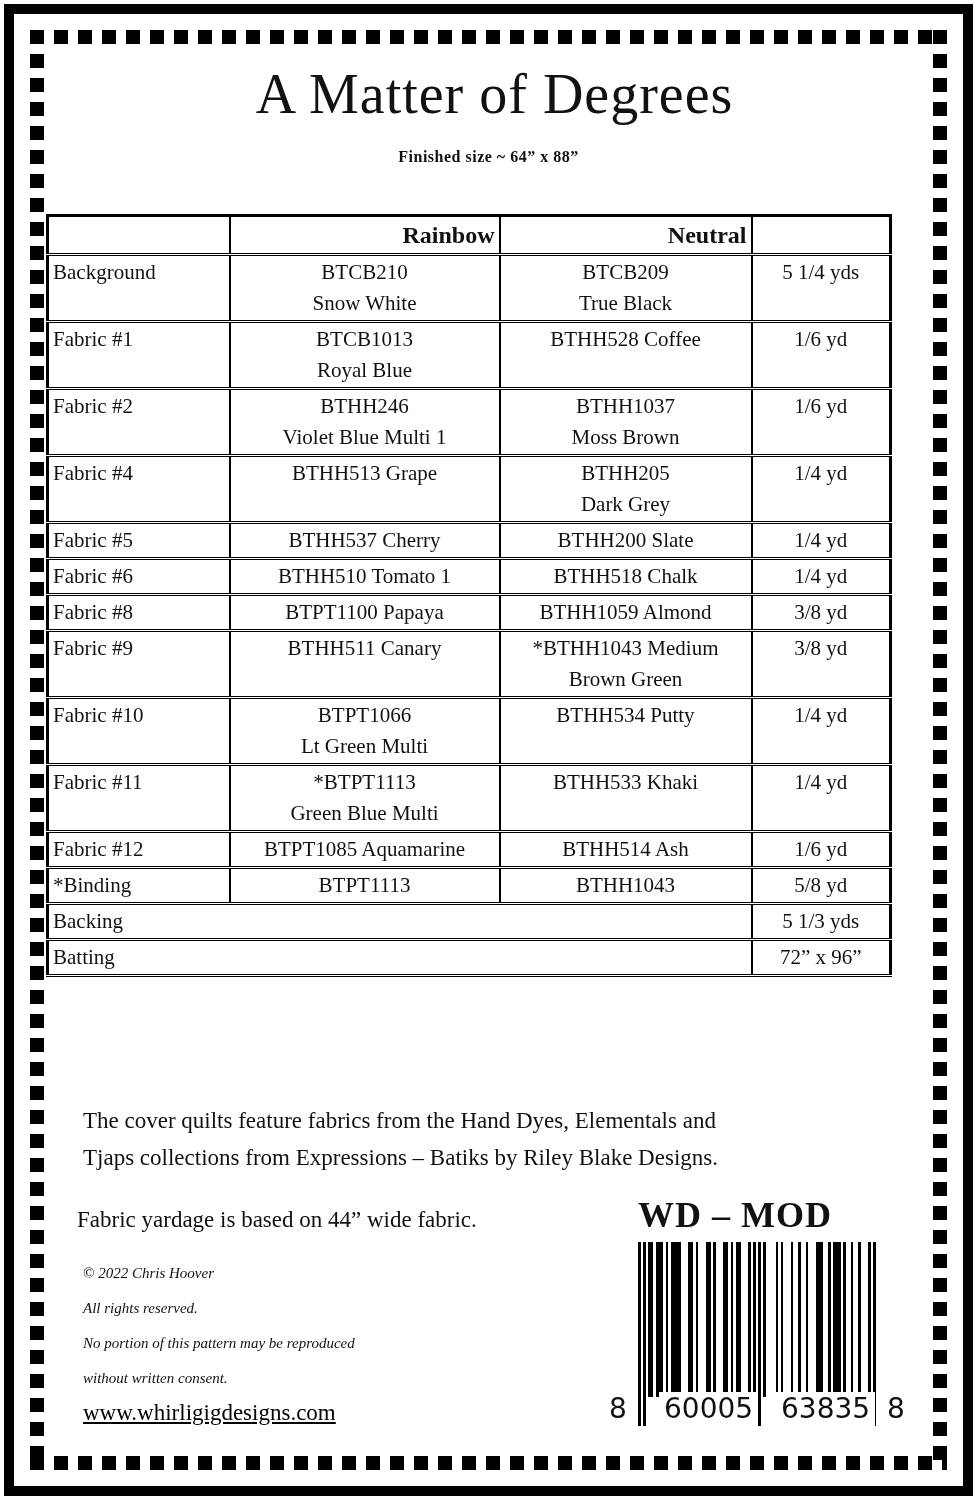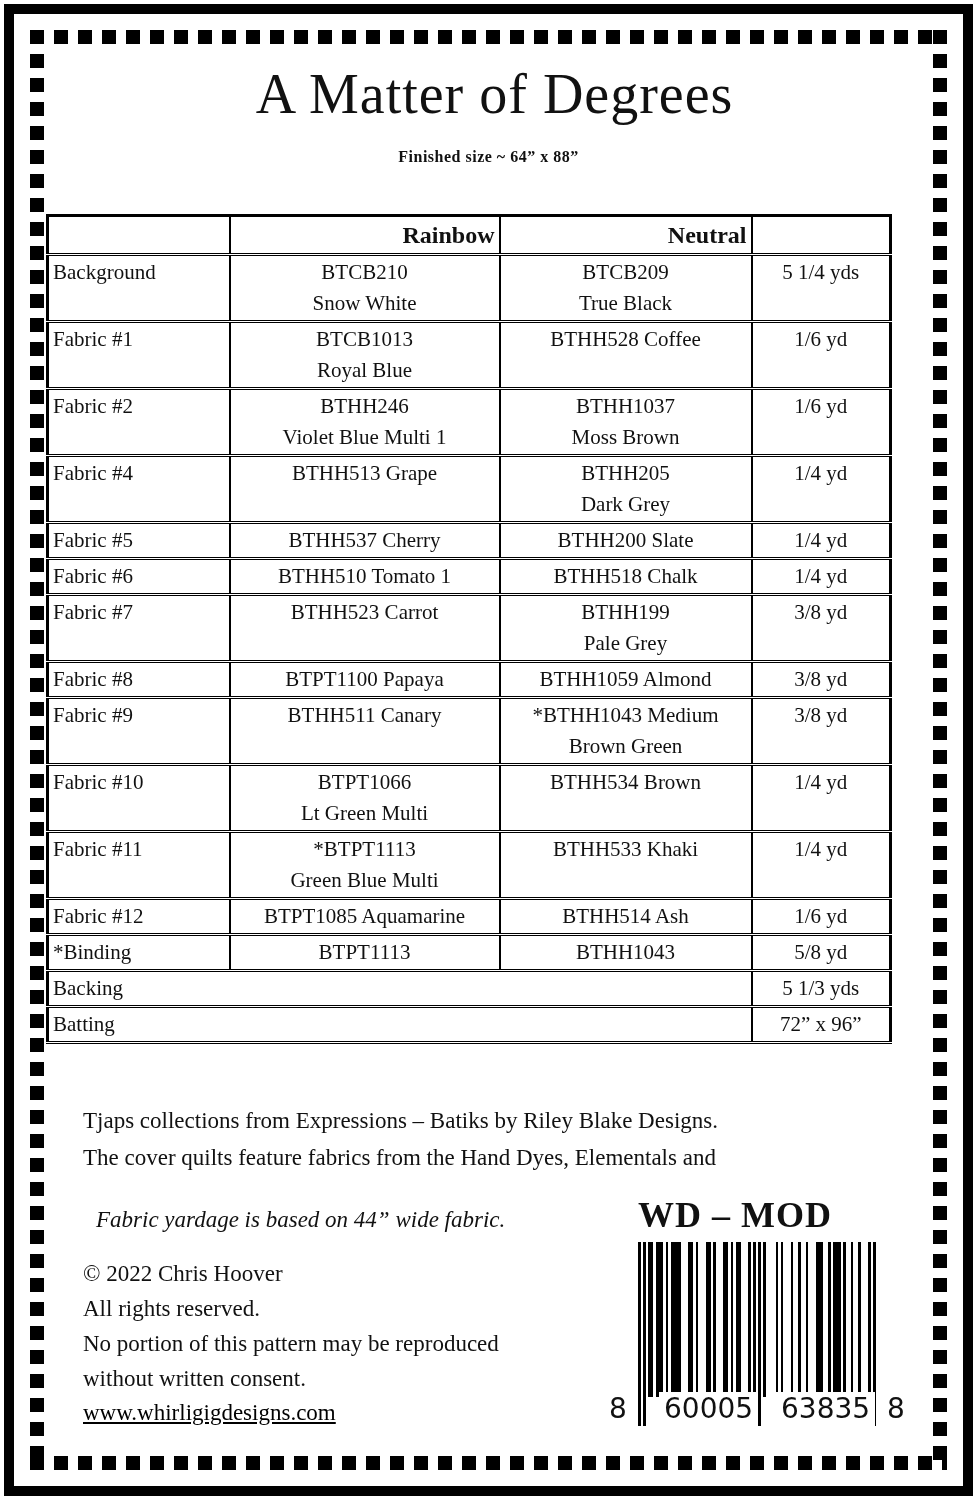--- a/index.html
+++ b/index.html
@@ -29,24 +29,24 @@
   table.fabric th, table.fabric td{border:2px solid #000;vertical-align:top;
                line-height:31px;padding:1px 4px;}
   table.fabric th, table.fabric td{border-bottom:3px double #000;}
   table.fabric th{font-size:24px;font-weight:bold;text-align:right;line-height:34px;}
   td.cell-label{text-align:left;padding-left:9px;}
   td.cell-center{text-align:center;}
   .cell-line{line-height:31px;}
 
   
   .note-block{position:absolute;left:83px;top:1102px;font-size:23px;line-height:37px;}
-  .yardage-note{position:absolute;left:96px;top:1203px;font-size:23px;line-height:34px;font-style:italic;}
+  .yardage-note{position:absolute;left:77px;top:1203px;font-size:23px;line-height:34px;}
   .sku{position:absolute;left:638px;top:1194px;width:238px;text-align:left;
        font-size:36px;font-weight:bold;letter-spacing:1px;}
-  .copyright-block{position:absolute;left:83px;top:1256px;font-size:23px;line-height:35px;}
+  .copyright-block{position:absolute;left:83px;top:1256px;font-size:15px;line-height:35px;font-style:italic;}
   .website{position:absolute;left:83px;top:1396px;font-size:23px;line-height:34px;
            color:#000000;text-decoration:underline;}
 
   
   .barcode{position:absolute;left:598px;top:1242px;width:310px;height:190px;}
   .bars{position:absolute;left:40px;top:0;display:flex;height:184px;}
   .module{width:2.5px;height:155px;background:transparent;}
   .module.on{background:#000;}
   .module.tall{height:184px;}
   .bc-digit{position:absolute;top:150px;font-family:"DejaVu Sans",sans-serif;
@@ -146,31 +146,20 @@
           <td class="cell-label">Fabric #6</td>
           <td class="cell-center">
             <div class="cell-line">BTHH510 Tomato 1</div>
           </td>
           <td class="cell-center">
             <div class="cell-line">BTHH518 Chalk</div>
           </td>
           <td class="cell-center">1/4 yd</td>
         </tr>
         <tr>
-          <td class="cell-label">Fabric #7</td>
-          <td class="cell-center">
-            <div class="cell-line">BTHH523 Carrot</div>
-          </td>
-          <td class="cell-center">
-            <div class="cell-line">BTHH199</div>
-            <div class="cell-line">Pale Grey</div>
-          </td>
-          <td class="cell-center">3/8 yd</td>
-        </tr>
-        <tr>
           <td class="cell-label">Fabric #8</td>
           <td class="cell-center">
             <div class="cell-line">BTPT1100 Papaya</div>
           </td>
           <td class="cell-center">
             <div class="cell-line">BTHH1059 Almond</div>
           </td>
           <td class="cell-center">3/8 yd</td>
         </tr>
         <tr>
@@ -184,21 +173,21 @@
           </td>
           <td class="cell-center">3/8 yd</td>
         </tr>
         <tr>
           <td class="cell-label">Fabric #10</td>
           <td class="cell-center">
             <div class="cell-line">BTPT1066</div>
             <div class="cell-line">Lt Green Multi</div>
           </td>
           <td class="cell-center">
-            <div class="cell-line">BTHH534 Brown</div>
+            <div class="cell-line">BTHH534 Putty</div>
           </td>
           <td class="cell-center">1/4 yd</td>
         </tr>
         <tr>
           <td class="cell-label">Fabric #11</td>
           <td class="cell-center">
             <div class="cell-line">*BTPT1113</div>
             <div class="cell-line">Green Blue Multi</div>
           </td>
           <td class="cell-center">
@@ -231,22 +220,22 @@
           <td class="cell-center">5 1/3 yds</td>
         </tr>
         <tr>
           <td class="cell-label" colspan="3">Batting</td>
           <td class="cell-center">72” x 96”</td>
         </tr>
       </tbody>
   </table>
 
   <div class="note-block" id="collection-note">
+      <div>The cover quilts feature fabrics from the Hand Dyes, Elementals and</div>
       <div>Tjaps collections from Expressions – Batiks by Riley Blake Designs.</div>
-      <div>The cover quilts feature fabrics from the Hand Dyes, Elementals and</div>
     </div>
 
   <div class="yardage-note">Fabric yardage is based on 44” wide fabric.</div>
 
   <div class="sku">WD – MOD</div>
 
   <div class="copyright-block" id="copyright-block">
       <div>© 2022 Chris Hoover</div>
       <div>All rights reserved.</div>
       <div>No portion of this pattern may be reproduced</div>

